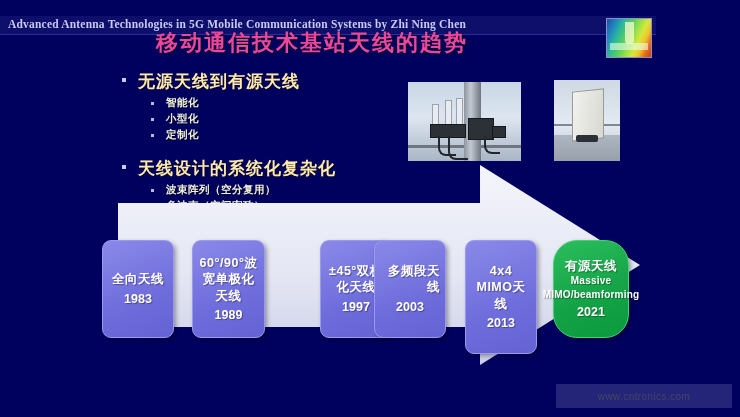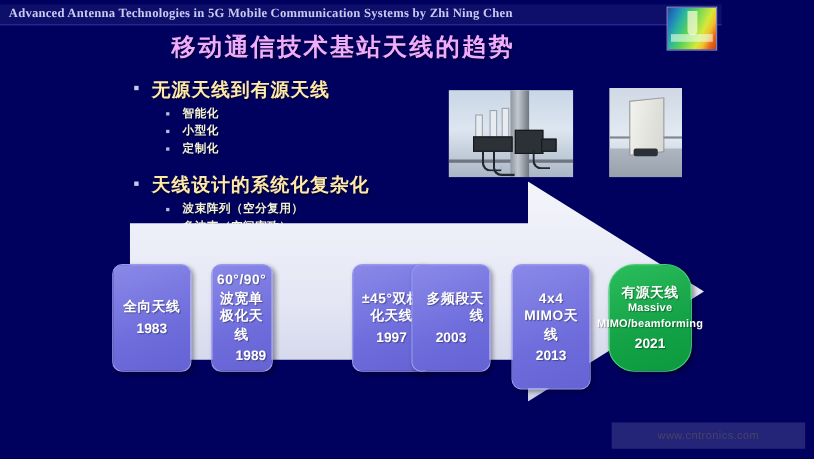--- a/index.html
+++ b/index.html
@@ -12,21 +12,21 @@
     width: 740px;
     height: 417px;
     overflow: hidden;
     background: #00005f;
     font-family: "Liberation Sans", "DejaVu Sans", sans-serif;
   }
 
   
   #header-bar {
     position: absolute;
-    left: 0; top: 4px;
+    left: 0; top: 16px;
     width: 656px; height: 18px;
     background: #0d0f6b;
     border-bottom: 1px solid #2b2f9a;
   }
   #header-title {
     position: absolute;
     left: 8px; top: 2px;
     font-family: "Liberation Serif", "DejaVu Serif", serif;
     font-size: 11.5px;
     font-weight: bold;
@@ -61,21 +61,21 @@
   }
 
   
   #slide-title {
     position: absolute;
     left: 0; top: 28px;
     width: 624px;
     text-align: center;
     font-size: 22px;
     font-weight: bold;
-    color: #f0abfc;
+    color: #ec4899;
     letter-spacing: 2px;
     text-shadow: 1px 1px 2px rgba(0,0,0,0.6);
   }
 
   
   #bullets {
     position: absolute;
     left: 118px; top: 70px;
     width: 290px;
   }
@@ -300,21 +300,21 @@
       </defs>
       <polygon points="0,38 362,38 362,0 522,100 362,200 362,162 0,162" fill="url(#agrad)"></polygon>
     </svg>
   </div>
 
   <div class="tbox purple" style="left:102px; top:240px; width:72px; height:98px;">
     <div class="t-name">全向天线</div>
     <div class="t-year">1983</div>
   </div>
 
-  <div class="tbox purple" style="left:192px; top:240px; width:56px; height:98px;align-items:flex-end;">
+  <div class="tbox purple" style="left:192px; top:240px; width:73px; height:98px;">
     <div class="t-name">60°/90°波宽单极化天线</div>
     <div class="t-year">1989</div>
   </div>
 
   <div class="tbox purple" style="left:283px; top:240px; width:72px; height:98px;margin-left:37px;">
     <div class="t-name">±45°双极化天线</div>
     <div class="t-year">1997</div>
   </div>
 
   <div class="tbox purple" style="left:374px; top:240px; width:72px; height:98px;text-align:right;">

